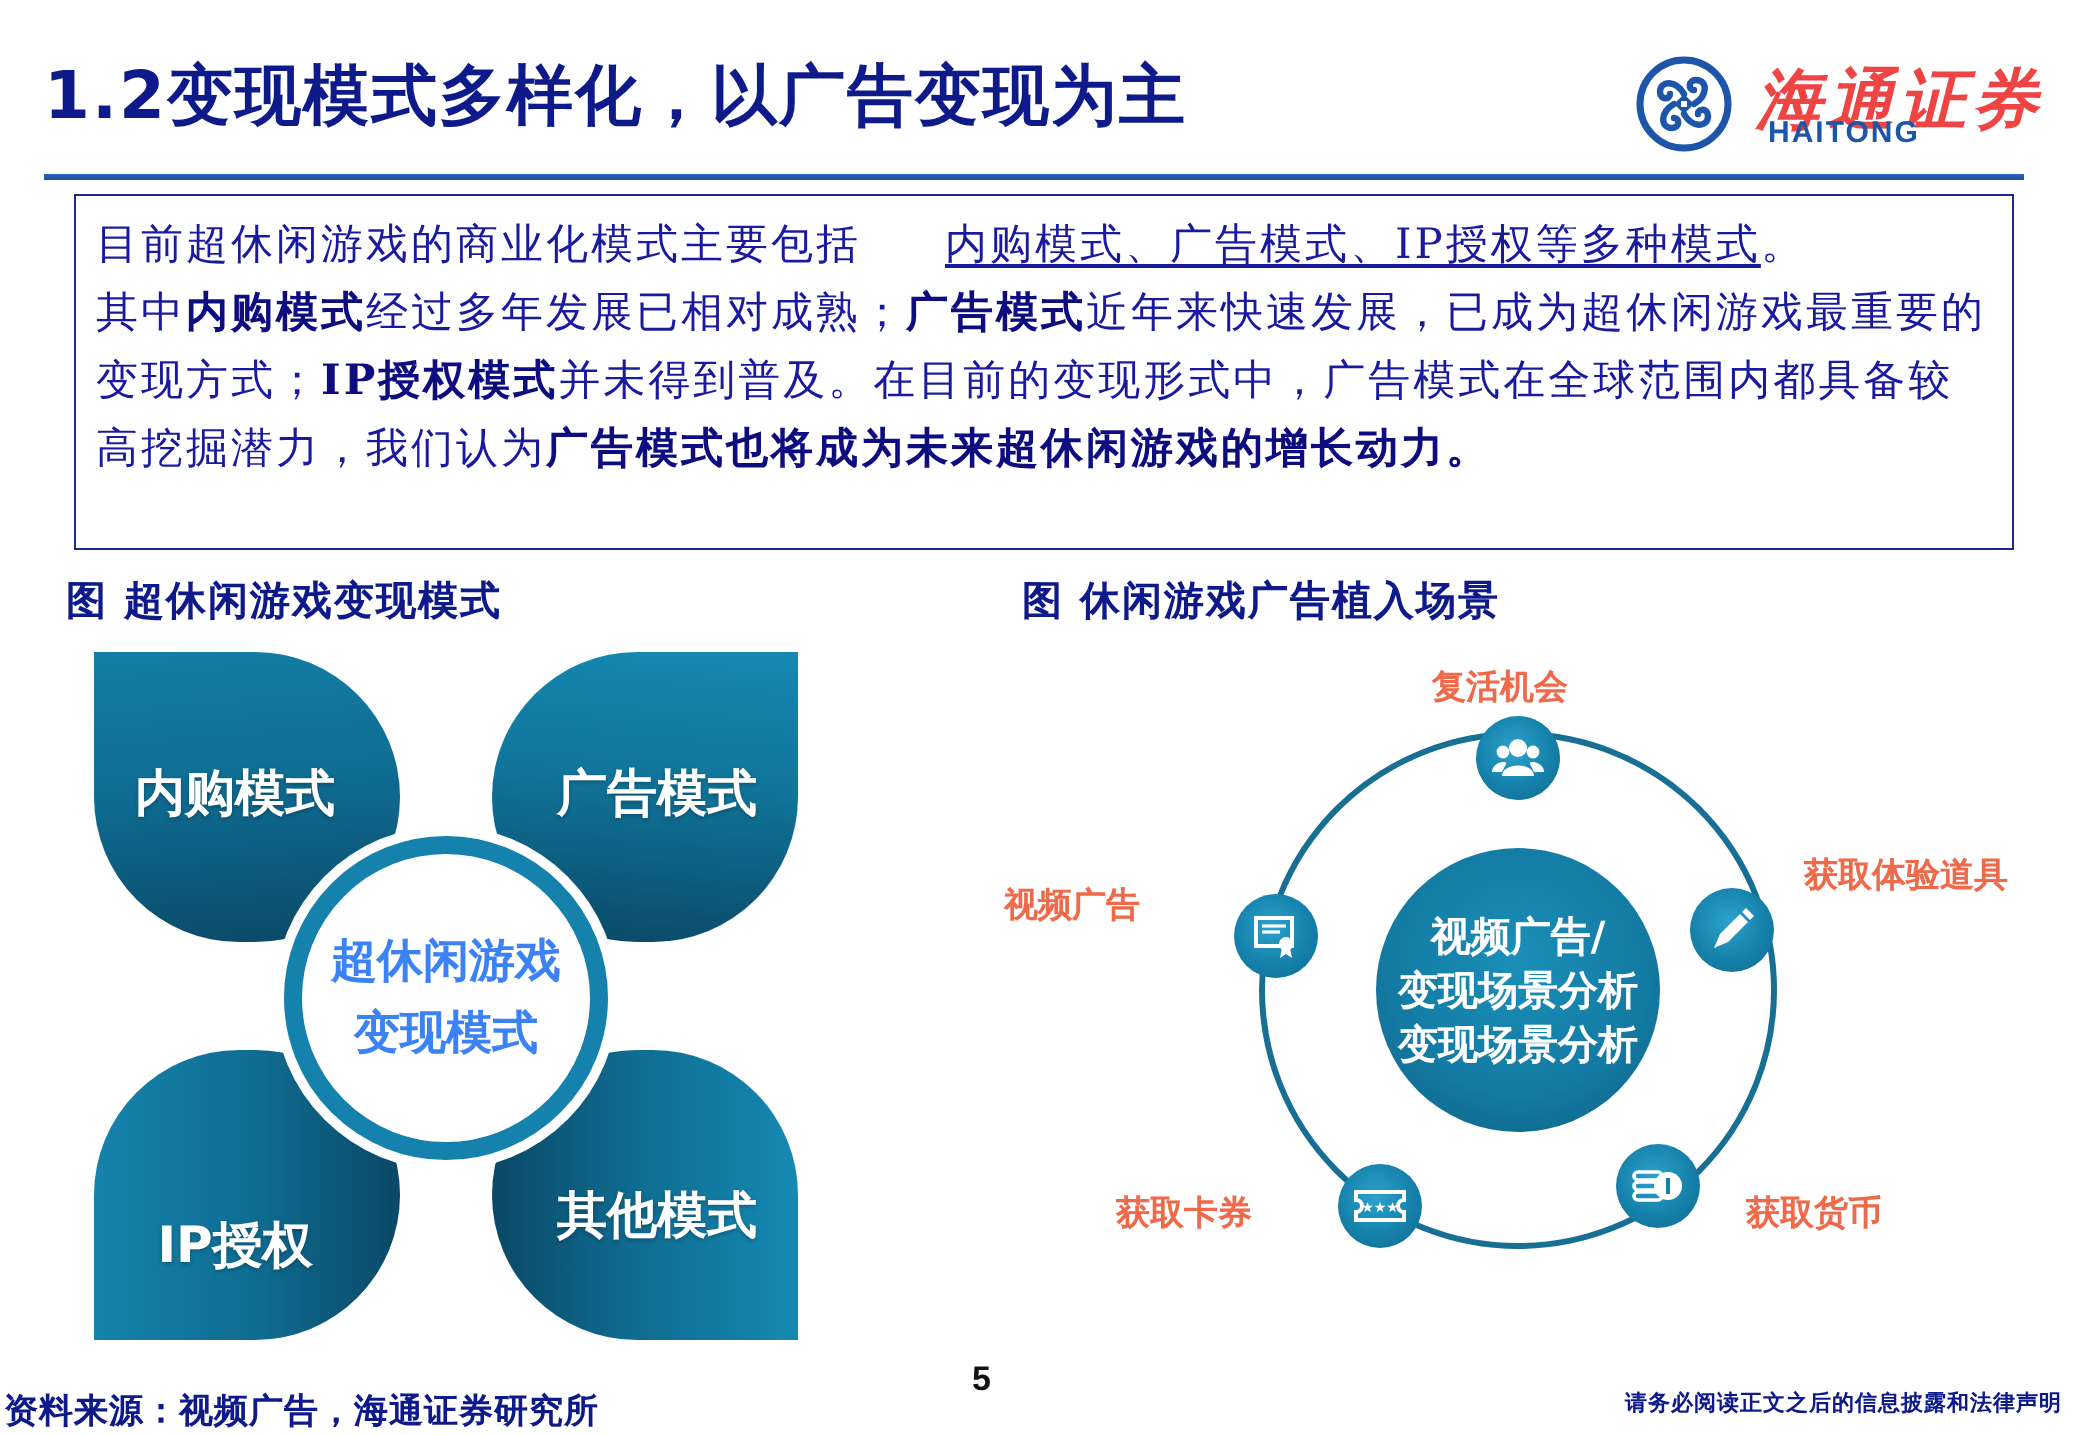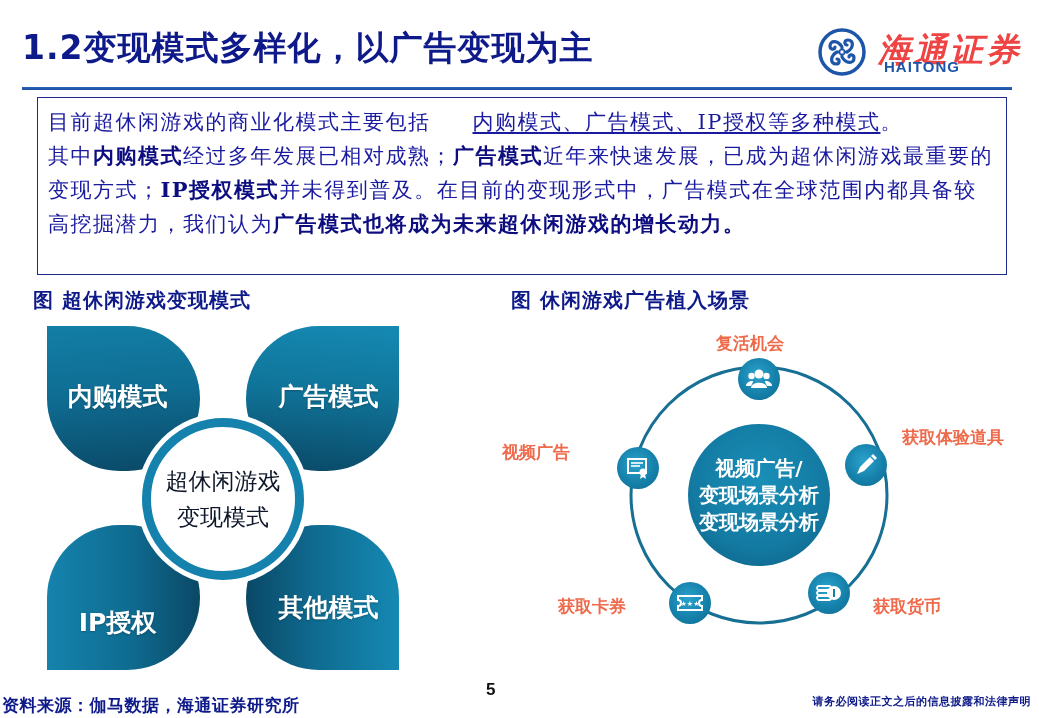--- a/index.html
+++ b/index.html
@@ -61,21 +61,21 @@
   .petal.br { left: 199px; top: 199px; border-radius: 95px 95px 0 95px; background: linear-gradient(270deg, #1589b3 0%, #0f6b90 55%, #0a4866 100%); }
   .petal.tl span { top: -2px; left: -6px; }
   .petal.tr span { top: -2px; left: 6px; }
   .petal.bl span { top: 10px; left: -6px; margin-top: 30px; }
   .petal.br span { top: 10px; left: 6px; }
   .center-hub {
     position: absolute; left: 95px; top: 92px; width: 162px; height: 162px;
     border-radius: 50%; background: #ffffff; border: 9px solid #1482ad;
     box-shadow: 0 0 0 5px #ffffff;
     display: flex; flex-direction: column; align-items: center; justify-content: center;
-    color: #0f172a; font-family: "DejaVu Sans", sans-serif; font-weight: normal; font-size: 23px; line-height: 36px;
+    color: #3b82f6; font-family: "DejaVu Sans", sans-serif; font-weight: bold; font-size: 23px; line-height: 36px;
   }
 
   
   .scene-diagram { position: absolute; left: 490px; top: 320px; width: 545px; height: 340px; }
   .ring-svg { position: absolute; left: 0; top: 0; }
   .hub {
     position: absolute; left: 198px; top: 104px; width: 142px; height: 142px; border-radius: 50%;
     background: radial-gradient(circle at 50% 40%, #1a8fb8 0%, #137aa2 60%, #0d5f82 100%);
     display: flex; flex-direction: column; align-items: center; justify-content: center;
     color: #ffffff; font-family: "DejaVu Sans", sans-serif; font-weight: bold; font-size: 20px; line-height: 27px;
@@ -207,14 +207,14 @@
       <line x1="5" y1="7" x2="17" y2="7" stroke="#fff" stroke-width="1.6"></line>
       <line x1="5" y1="10" x2="14" y2="10" stroke="#fff" stroke-width="1.6"></line>
       <circle cx="17" cy="16" r="3.5" fill="#fff"></circle>
       <path d="M15 18 L14 23 L17 21 L20 23 L19 18 Z" fill="#fff"></path>
     </svg>
   </div>
   <div class="scene-label" style="left:12px; top:121px;">视频广告</div>
 </div>
 
 <div class="page-number">5</div>
-<div class="source-note">资料来源：伽马数据，海通证券研究所</div>
+<div class="source-note">资料来源：视频广告，海通证券研究所</div>
 <div class="disclaimer">请务必阅读正文之后的信息披露和法律声明</div>
 
 </body></html>

